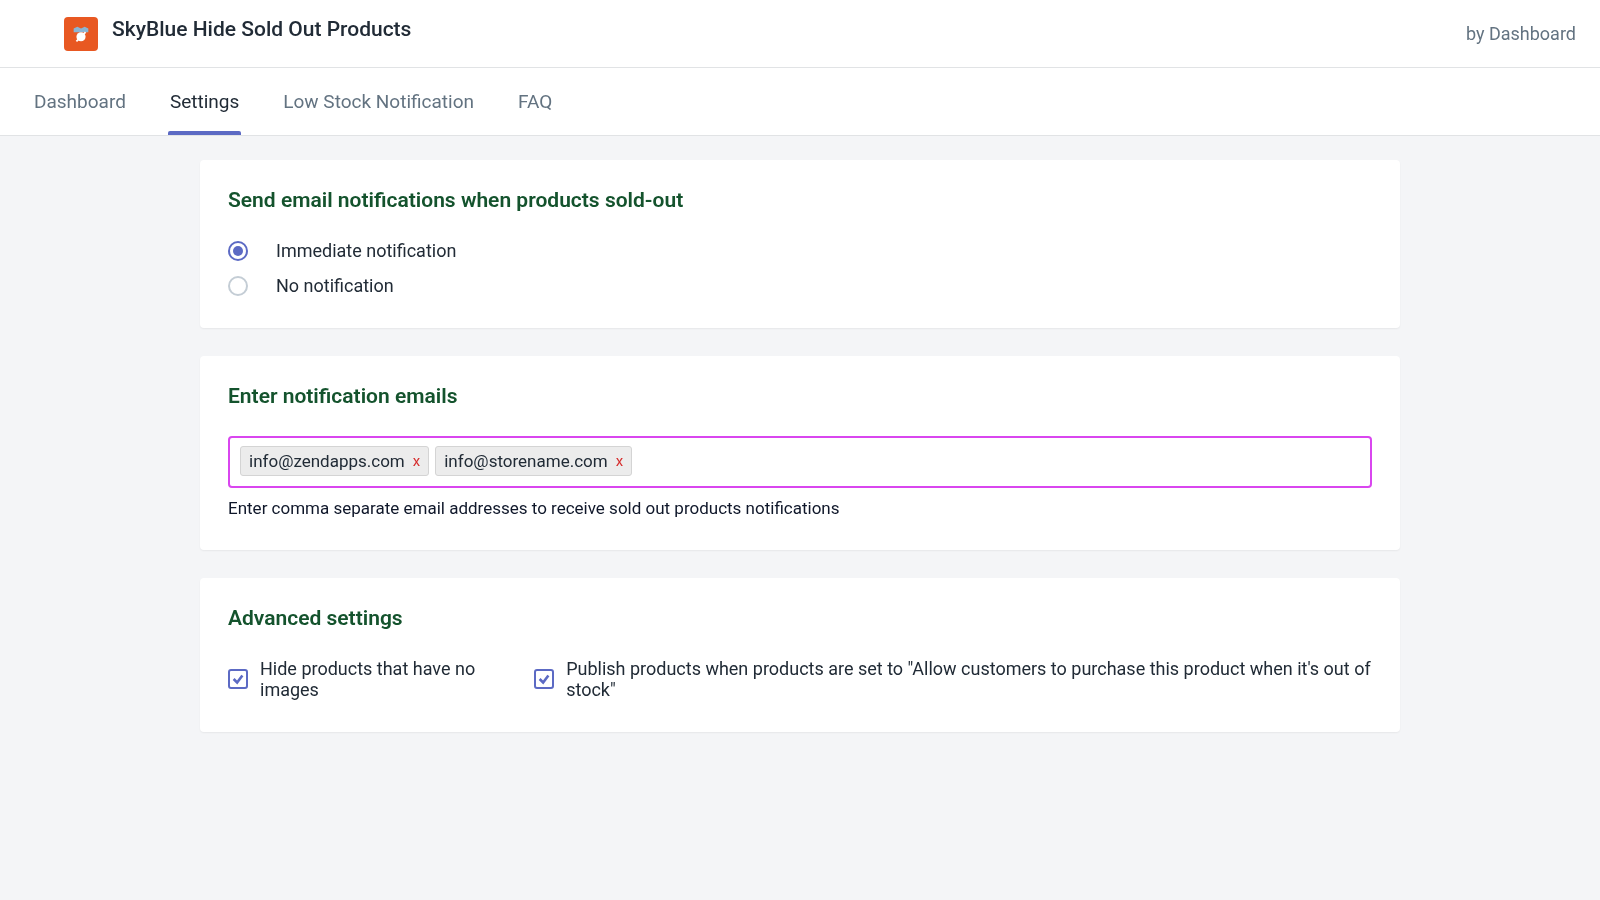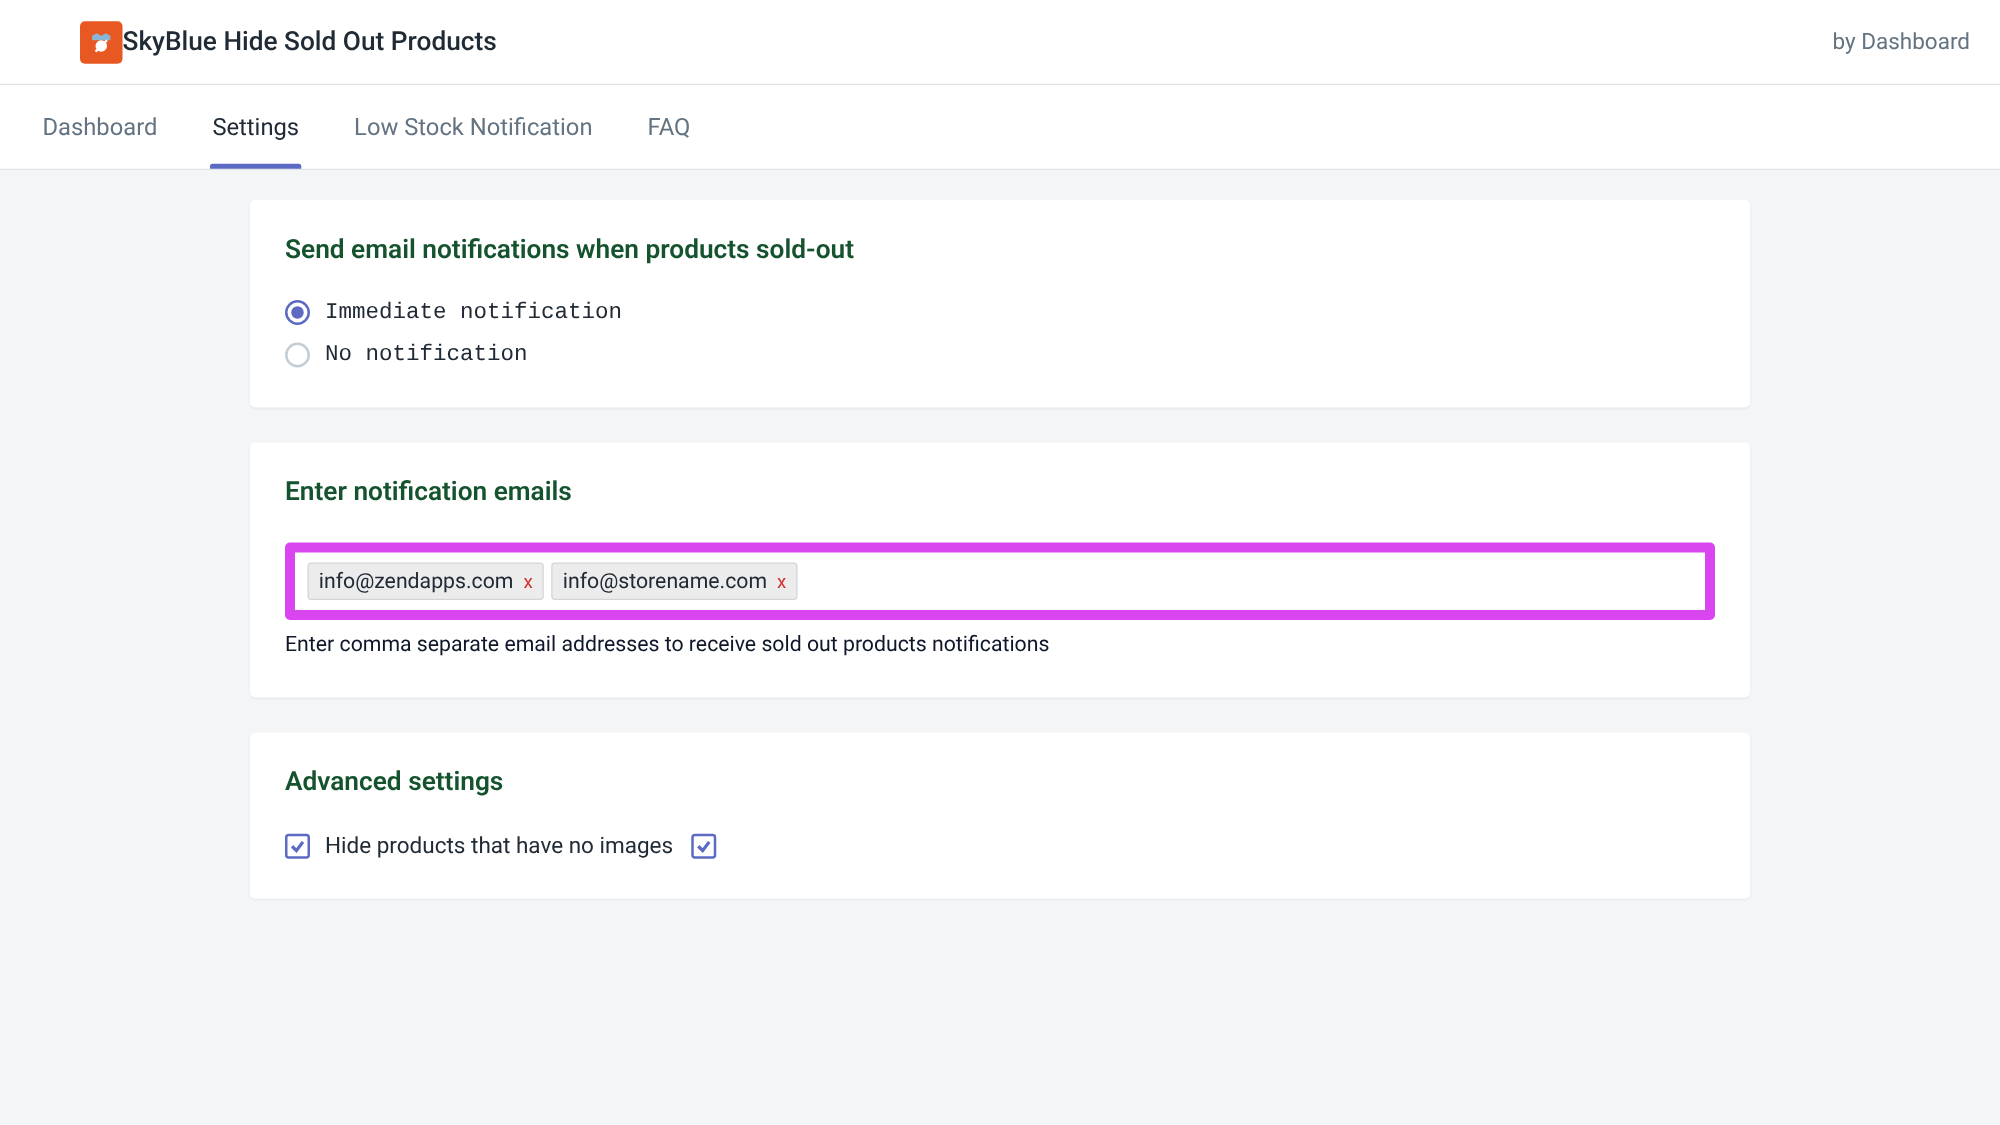--- a/index.html
+++ b/index.html
@@ -17,21 +17,22 @@
       background: #fff;
       border-bottom: 1px solid #e1e3e5;
       display: flex;
       align-items: center;
       justify-content: space-between;
       padding: 12px 24px;
       height: 68px;
     }
     .header-left {
       display: flex;
-      align-items: center;
+      align-items: flex-start;
+      gap: 14px;
       padding-left: 40px;
     }
     .app-icon {
       width: 34px;
       height: 34px;
       background: #e85822;
       border-radius: 4px;
       display: flex;
       align-items: center;
       justify-content: center;
@@ -99,24 +100,23 @@
       color: #14532d;
       margin-bottom: 28px;
     }
     .radio-group {
       display: flex;
       flex-direction: column;
       gap: 14px;
     }
     .radio-item {
       display: flex;
-      align-items: flex-start;
-      gap: 12px;
-      cursor: pointer;
-      font-family: Liberation Mono, monospace;
+      align-items: flex-end;
+      gap: 28px;
+      cursor: pointer;
     }
     .radio-circle {
       width: 20px;
       height: 20px;
       border: 2px solid #c4cdd5;
       border-radius: 50%;
       display: flex;
       align-items: center;
       justify-content: center;
       flex-shrink: 0;
@@ -129,27 +129,27 @@
       width: 10px;
       height: 10px;
       background: #5c6ac4;
       border-radius: 50%;
     }
     .radio-label {
       font-size: 18px;
       color: #212b36;
     }
     .email-input-wrap {
-      border: 8px solid #d946ef;
+      border: 2px solid #d946ef;
       border-radius: 4px;
       padding: 8px 10px;
       display: flex;
       flex-wrap: wrap;
       gap: 6px;
-      align-items: flex-end;
+      align-items: flex-start;
       min-height: 52px;
       margin-bottom: 10px;
     }
     .email-tag {
       background: #ececec;
       border: 1px solid #d4d4d4;
       border-radius: 3px;
       padding: 4px 8px;
       display: flex;
       align-items: center;
@@ -280,17 +280,18 @@
             </svg>
         </span>
         <span class="checkbox-label">Hide products that have no images</span>
       </div>
       <div class="checkbox-item checked">
         <span class="checkbox-box">
           <svg viewBox="0 0 16 16">
               <polyline points="3,8 7,12 13,4"></polyline>
             </svg>
         </span>
+        <span class="checkbox-label">Publish products when products are set to "Allow customers to purchase this product when it's out of stock"</span>
       </div>
     </div>
   </div>
 
 </div>
 
 </body></html>

